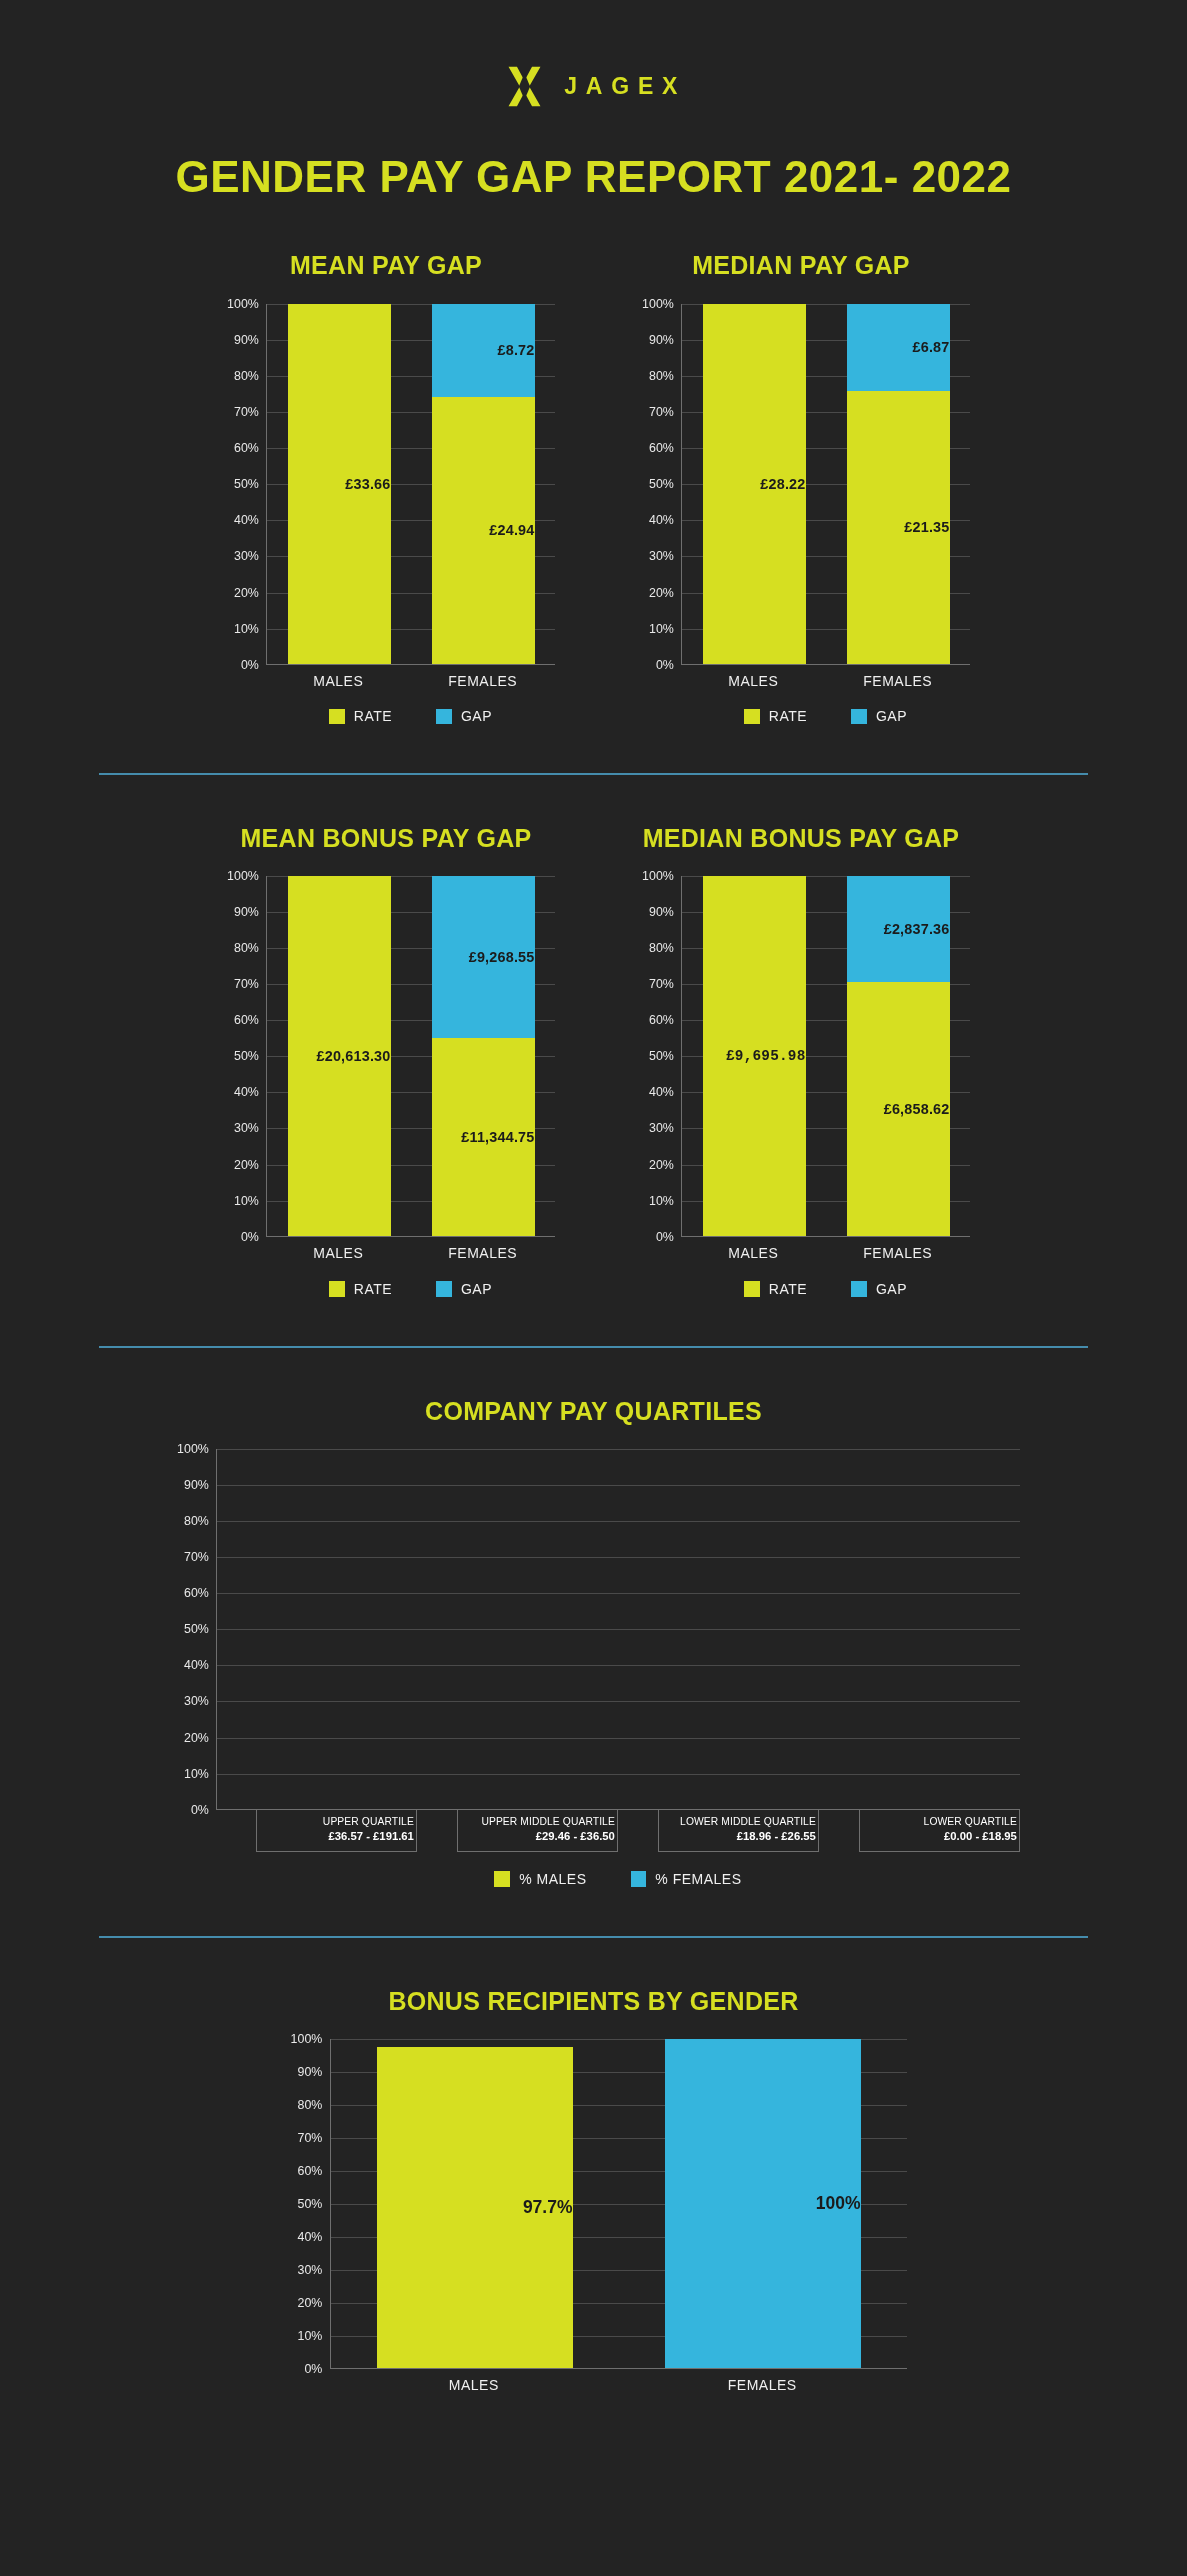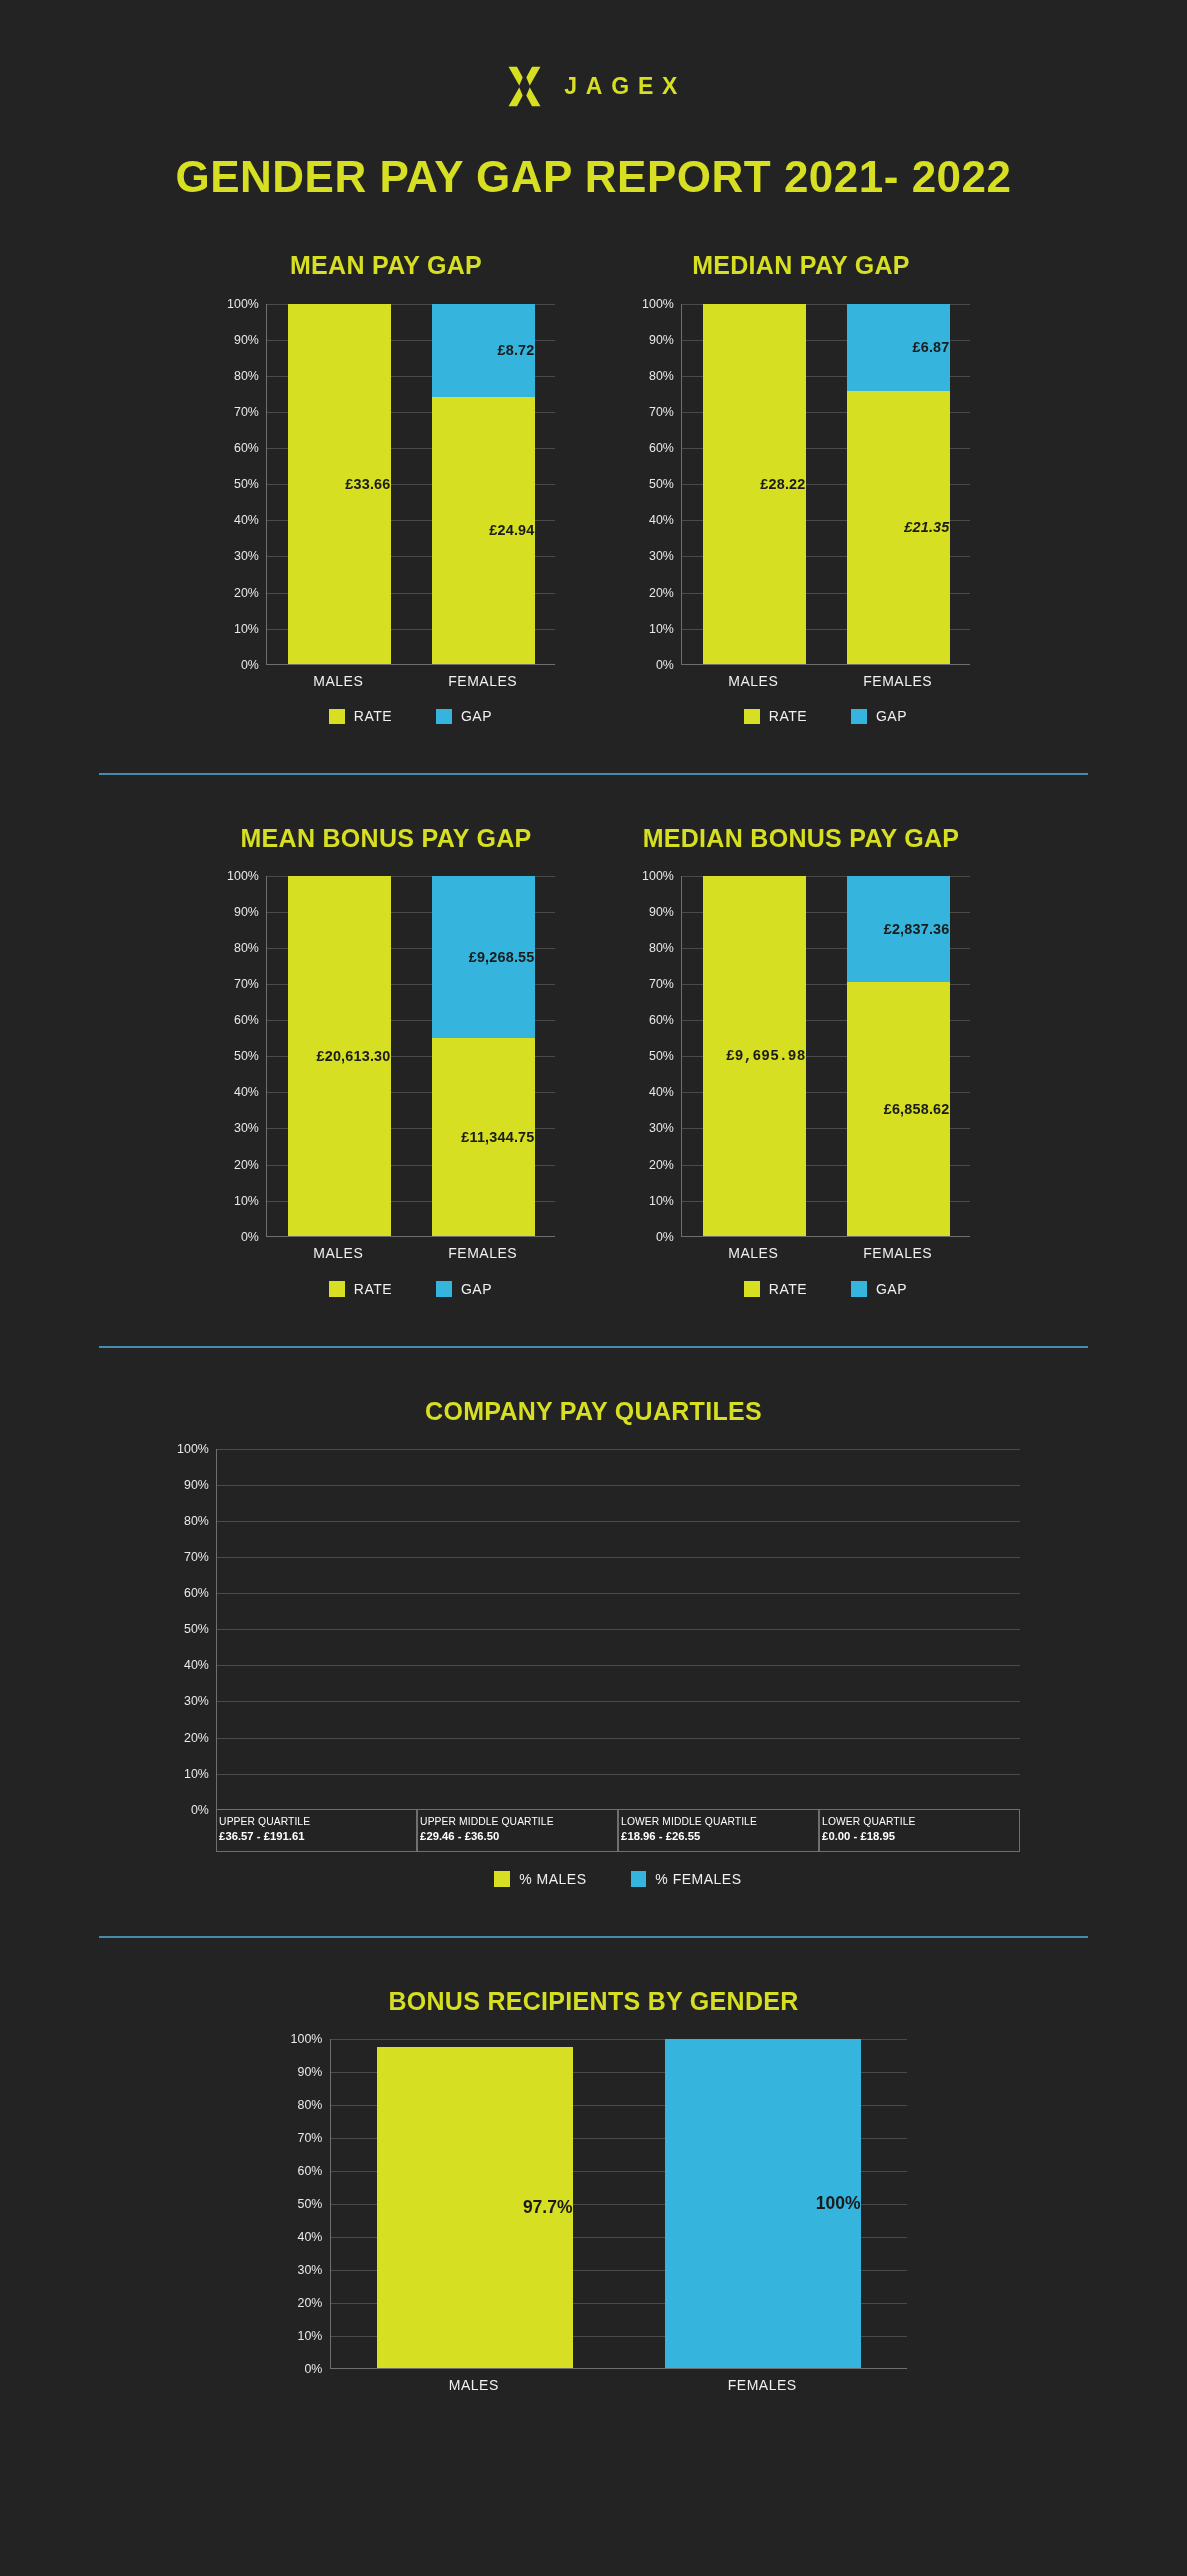--- a/index.html
+++ b/index.html
@@ -159,23 +159,24 @@
   
   .center-block{display:flex;flex-direction:column;align-items:center;}
   .q-xaxis{
     display:flex;
     margin-top:0;
   }
   .q-cell{
     box-sizing:border-box;
     border:0.5px solid #6f6f6f;
     border-top:none;
-    text-align:left;
+    text-align:right;
     padding:5.2px 2.1px 6.2px 2.1px;
     line-height:1.35;
+    margin-left:40px;
   }
   .q-cell .q-name{font-size:10.3px;color:#ffffff;letter-spacing:0.1px;}
   .q-cell .q-range{font-size:11.3px;color:#ffffff;font-weight:bold;}
 
   
   .big-label{
     font-size:17.5px;
     font-weight:bold;
     color:#1b1b1b;
   }
@@ -289,21 +290,21 @@
           <div class="bars">
             <div class="bar-col" style="width:103px;">
               <div class="seg rate" style="height:100%;">
                 <span class="seg-label">£28.22</span>
               </div>
             </div>
             <div class="bar-col" style="width:103px;">
               <div class="seg gap" style="height:24.4%;">
                 <span class="seg-label">£6.87</span>
               </div>
-              <div class="seg rate" style="height:75.6%;font-style:italic;">
+              <div class="seg rate" style="height:75.6%;">
                 <span class="seg-label">£21.35</span>
               </div>
             </div>
           </div>
         </div>
       </div>
       <div class="xlabels" style="margin-left:49px;width:289px;">
         <div class="xlabel" style="width:103px;">MALES</div>
         <div class="xlabel" style="width:103px;">FEMALES</div>
       </div>

